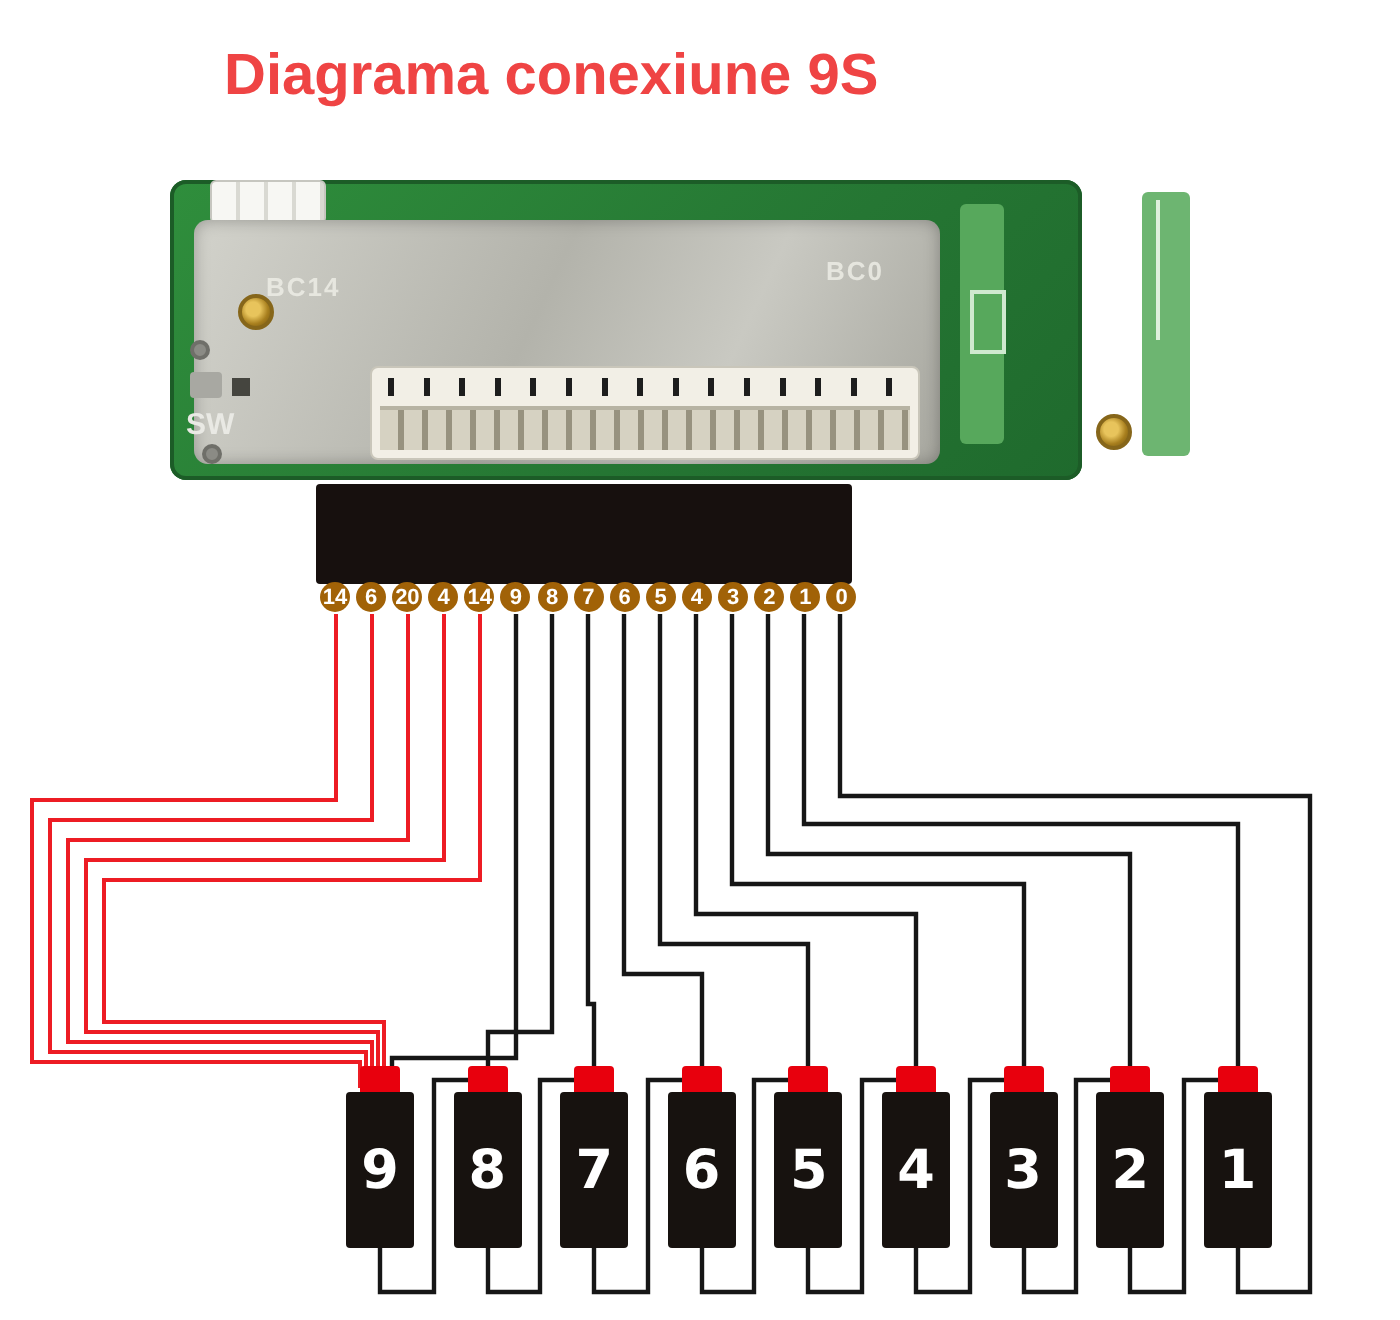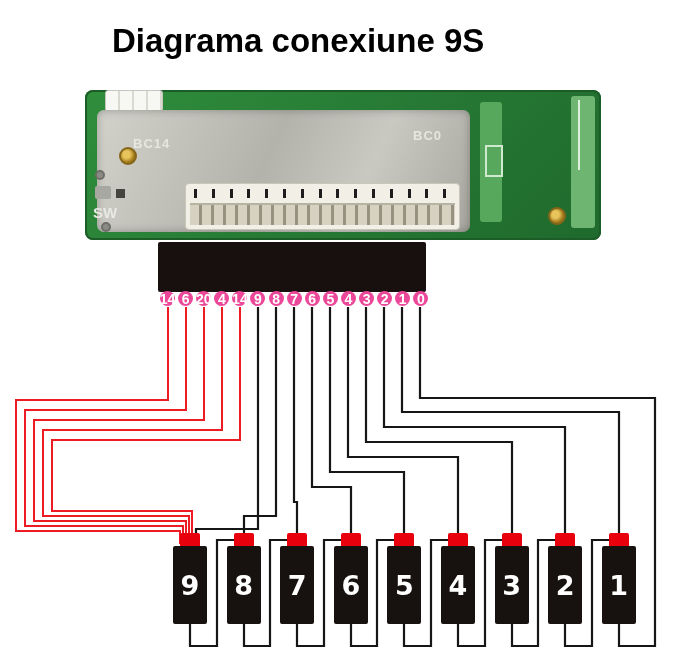--- a/index.html
+++ b/index.html
@@ -1,24 +1,24 @@
 <!DOCTYPE html>
 <html><head>
 <meta charset="utf-8">
 <style>
   html,body{margin:0;padding:0;background:#ffffff;}
   .stage{position:relative;width:700px;height:660px;background:#ffffff;overflow:hidden;
          font-family:"Liberation Sans",sans-serif;}
 
   
-  .title{position:absolute;left:112px;top:22px;font-size:33px;font-weight:bold;
-         color:#000000;letter-spacing:0px;}
+  .title{position:absolute;left:112px;top:22px;font-size:29px;font-weight:bold;
+         color:#ef4444;letter-spacing:0px;}
 
   
-  .pcb{position:absolute;left:85px;top:90px;width:516px;height:150px;
+  .pcb{position:absolute;left:85px;top:90px;width:456px;height:150px;
        background:linear-gradient(135deg,#2f8e3c 0%,#257633 60%,#1f6a2d 100%);
        border-radius:8px;box-shadow:inset 0 0 0 2px #1c5c27;}
   .tl-component{position:absolute;left:20px;top:0px;width:58px;height:22px;
        background:repeating-linear-gradient(90deg,#f7f7f3 0 12px,#d9d9d2 12px 14px);
        border:1px solid #c6c6bf;border-radius:3px;box-sizing:border-box;}
   .shield{position:absolute;left:12px;top:20px;width:373px;height:122px;border-radius:7px;
        background:linear-gradient(115deg,#d2d2cb 0%,#b3b3ab 45%,#c9c9c2 70%,#a7a79f 100%);
        box-shadow:inset 0 0 8px rgba(0,0,0,.28);}
   .screw{position:absolute;width:18px;height:18px;border-radius:50%;box-sizing:border-box;
        background:radial-gradient(circle at 40% 40%,#e8c45c 0 30%,#a87f1e 62%,#6e5210 100%);
@@ -47,22 +47,22 @@
   .band.b2{left:486px;top:6px;width:24px;height:132px;background:#6db571;}
   .trace-line{position:absolute;left:493px;top:10px;width:2px;height:70px;background:#dff0de;}
   .trace-box{position:absolute;left:400px;top:55px;width:14px;height:28px;border:2px solid #cfe9cf;}
 
   
   .plug{position:absolute;left:158px;top:242px;width:268px;height:50px;background:#17100e;
         border-radius:2px;}
 
   
   .pins{position:absolute;left:160px;top:291px;display:flex;gap:3.1px;}
-  .pin{width:15px;height:15px;border-radius:50%;background:#ec4899;color:#ffffff;
-       font-size:14px;font-weight:bold;display:flex;align-items:center;justify-content:center;}
+  .pin{width:15px;height:15px;border-radius:50%;background:#a16207;color:#ffffff;
+       font-size:11px;font-weight:bold;display:flex;align-items:center;justify-content:center;}
 
   
   .wires{position:absolute;left:0;top:0;}
   .wire-black{fill:none;stroke:#161616;stroke-width:2.2;}
   .wire-red{fill:none;stroke:#ed1c24;stroke-width:2;}
 
   
   .cells{position:absolute;left:173px;top:533px;display:flex;gap:19.6px;z-index:2;}
   .cell{width:34px;display:flex;flex-direction:column;align-items:center;}
   .cap{width:20px;height:13px;background:#e8000d;border-radius:2px 2px 0 0;}

